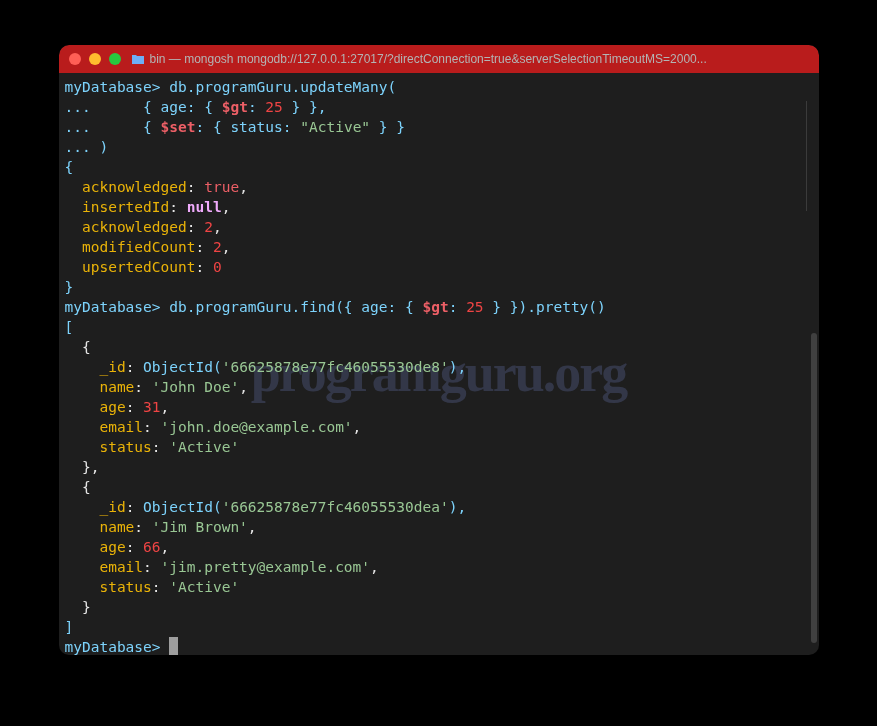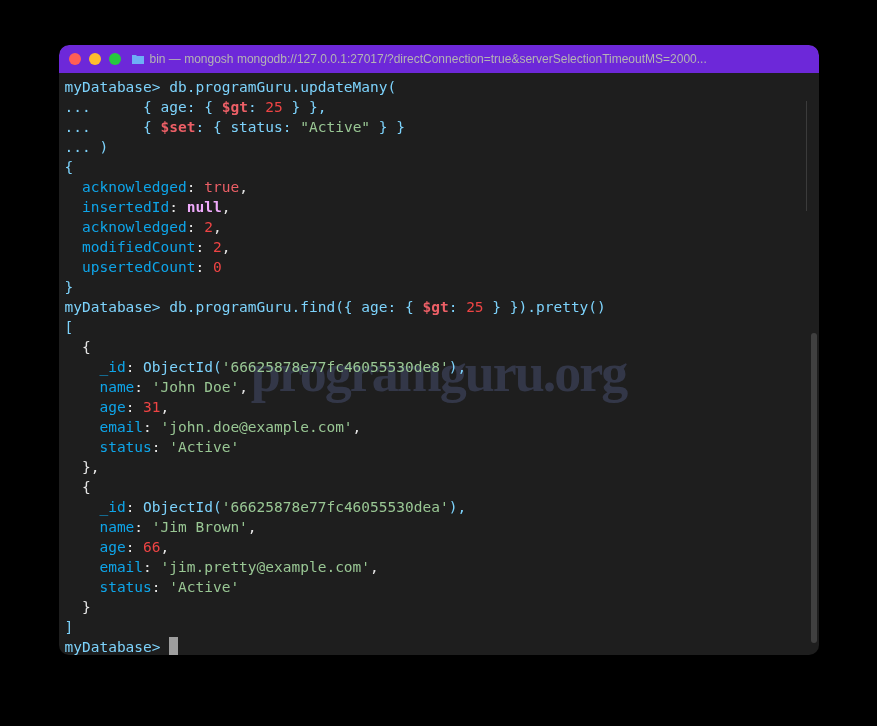--- a/index.html
+++ b/index.html
@@ -24,21 +24,21 @@
       height: 610px;
       background: #1e1e1e;
       border-radius: 10px;
       overflow: hidden;
       box-shadow: 0 20px 60px rgba(0,0,0,0.6);
       position: relative;
     }
 
     .title-bar {
       height: 28px;
-      background: #6d28d9;
+      background: #b91c1c;
       border-top-left-radius: 10px;
       border-top-right-radius: 10px;
       display: flex;
       align-items: center;
       padding: 0 10px;
       position: relative;
     }
 
     .traffic-lights {
       display: flex;
@@ -83,21 +83,21 @@
       position: relative;
       overflow: hidden;
     }
 
     .terminal-body pre {
       font-family: inherit;
       white-space: pre;
     }
 
     .c-default { color: #7dd3fc; }
-    .c-key { color: #0ea5e9; }
+    .c-key { color: #eab308; }
     .c-string { color: #99c794; }
     .c-number { color: #ef4444; }
     .c-bool { color: #ec5f66; }
     .c-null { color: #f0abfc; font-weight: bold; }
     .c-prop { color: #ec5f66; font-weight: bold; }
 
     .watermark {
       position: absolute;
       top: 50%;
       left: 50%;

